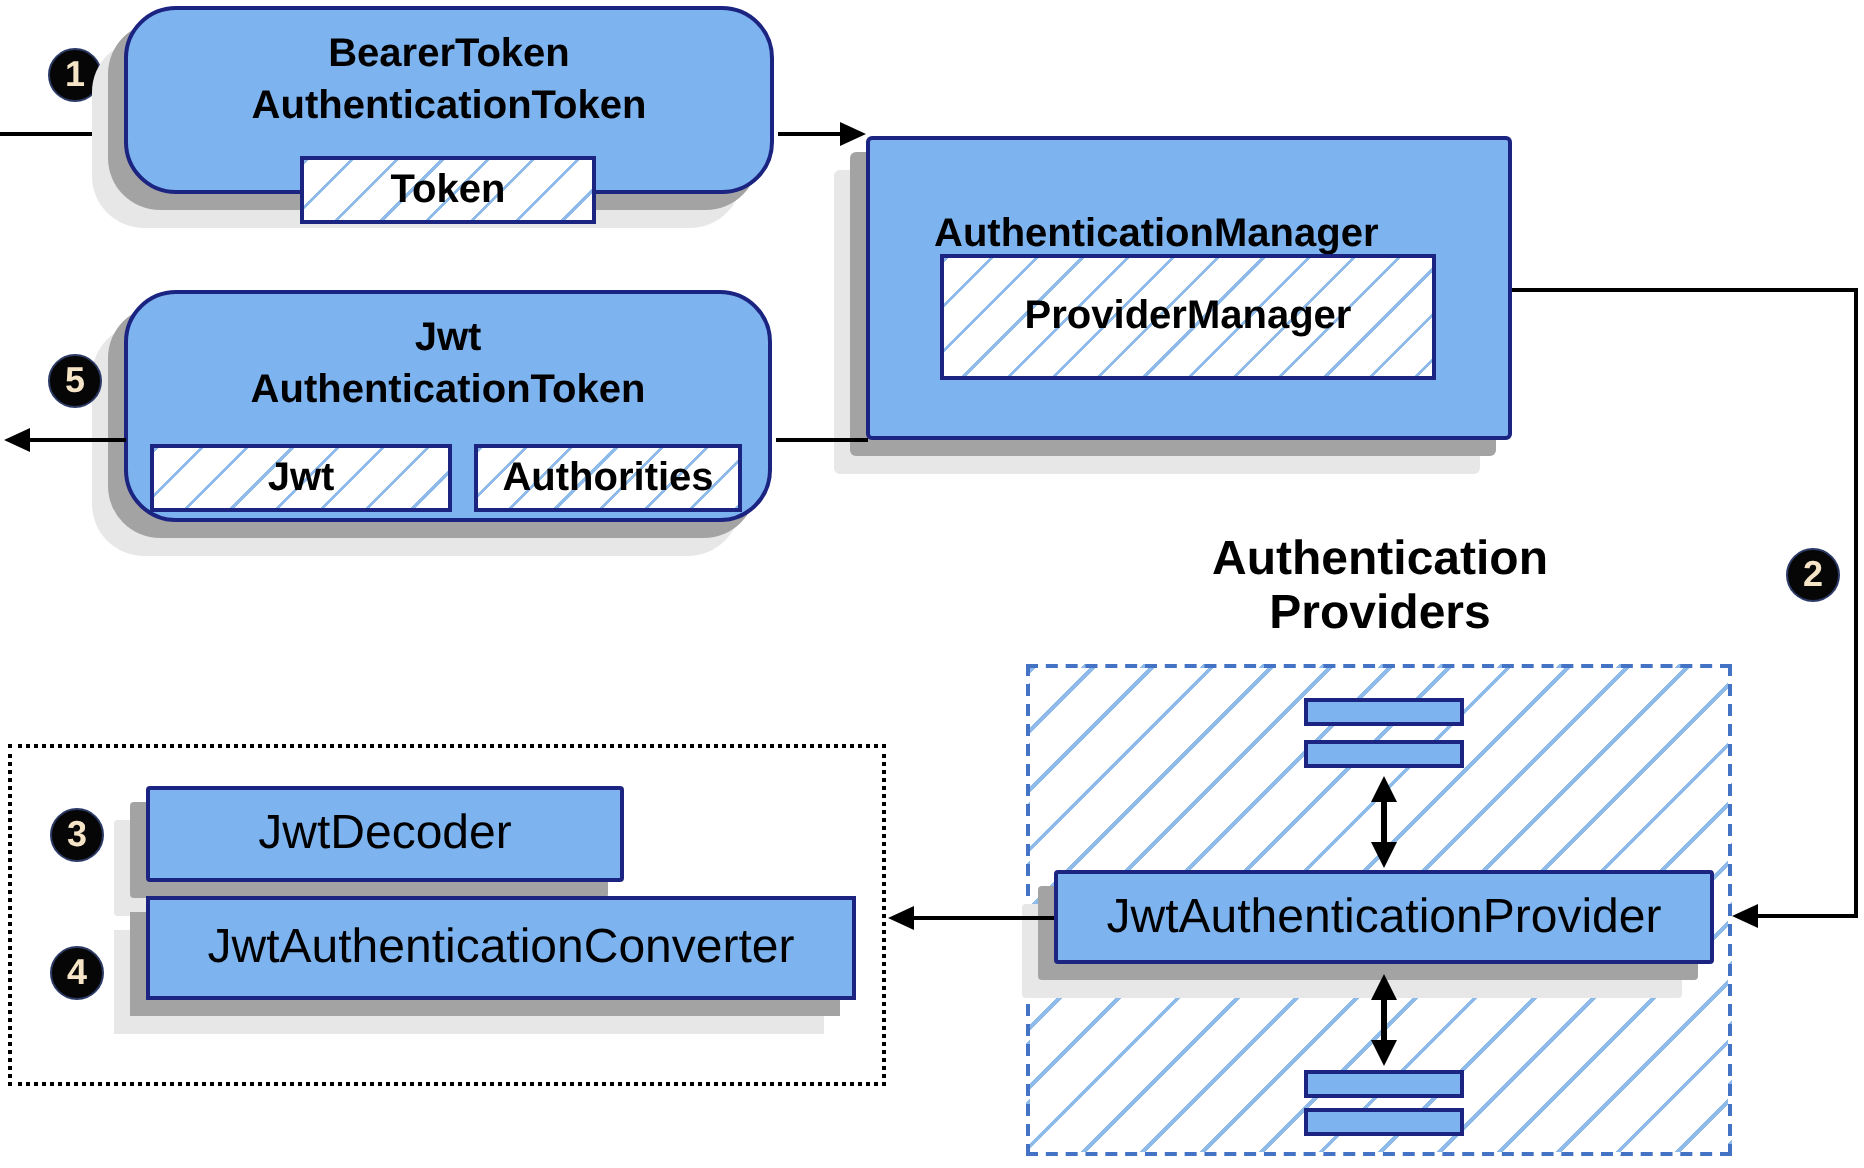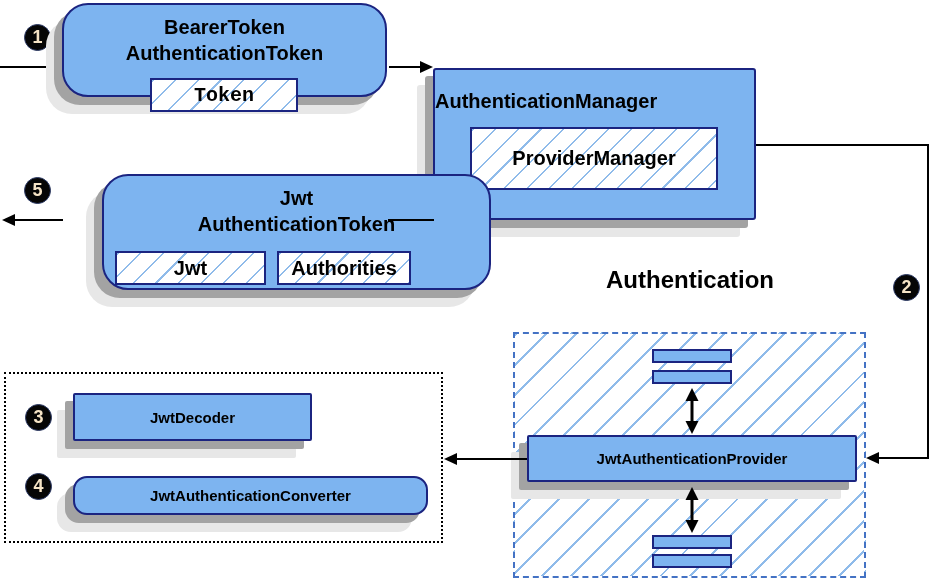--- a/index.html
+++ b/index.html
@@ -32,21 +32,21 @@
   .hatch-sm{
     background-image:repeating-linear-gradient(135deg,
       var(--hatch-line) 0px, var(--hatch-line) 1.5px,
       transparent 1.5px, transparent 16px);
   }
   .hatch-lg{
     background-image:repeating-linear-gradient(135deg,
       var(--hatch-line) 0px, var(--hatch-line) 2px,
       transparent 2px, transparent 21px);
   }
-  .centerlabel{display:flex;align-items:center;justify-content:center;font-weight:bold;font-size:15px;}
+  .centerlabel{display:flex;align-items:center;justify-content:center;font-weight:normal;font-size:24px;}
   .hline{position:absolute;height:2px;background:var(--connector);}
   .vline{position:absolute;width:2px;background:var(--connector);}
   .ah-right{position:absolute;width:0;height:0;border-top:6px solid transparent;border-bottom:6px solid transparent;border-left:13px solid var(--connector);}
   .ah-left{position:absolute;width:0;height:0;border-top:6px solid transparent;border-bottom:6px solid transparent;border-right:13px solid var(--connector);}
   .numcircle{
     position:absolute;width:27px;height:27px;border-radius:50%;
     background:#060606;border:1px solid #2c3a66;box-sizing:border-box;
     color:#f6e4c6;font-weight:bold;font-size:18px;
     display:flex;align-items:center;justify-content:center;
   }
@@ -71,53 +71,54 @@
 <div class="canvas">
 
   <div class="hline" style="left: 0px; top: 66px; width: 62px; position: absolute;"></div>
   <div class="numcircle" style="left: 24px; top: 24px; position: absolute;">1</div>
 
   <div class="box rounded shadow" style="left: 62px; top: 3px; width: 325px; height: 94px; position: absolute;">
     <div class="titleblock">
       <div>BearerToken</div>
       <div>AuthenticationToken</div>
     </div>
-    <div class="fieldbox hatch-sm" style="left: 86px; top: 73px; width: 148px; height: 34px; position: absolute; font-family: Liberation Mono, monospace;">Token</div>
+    <div class="fieldbox hatch-sm" style="left: 86px; top: 73px; width: 148px; height: 34px; position: absolute;">Token</div>
   </div>
 
   <div class="hline" style="left: 389px; top: 66px; width: 33px; position: absolute;"></div>
   <div class="ah-right" style="left: 420px; top: 61px; position: absolute;"></div>
 
   <div class="box shadow" style="left: 433px; top: 68px; width: 323px; height: 152px; border-radius: 3px; position: absolute;">
-    <div class="titleblock" style="padding-top: 18px; position: absolute;">AuthenticationManager</div>
+    <div class="titleblock" style="padding-top: 34px; position: absolute; margin-left: 32px;">AuthenticationManager</div>
     <div class="fieldbox hatch-sm" style="left: 35px; top: 57px; width: 248px; height: 63px; position: absolute;">ProviderManager</div>
   </div>
 
   <div class="hline" style="left: 756px; top: 144px; width: 173px; position: absolute;"></div>
   <div class="vline" style="left: 927px; top: 144px; height: 315px; position: absolute;"></div>
   <div class="hline" style="left: 879px; top: 457px; width: 50px; position: absolute;"></div>
   <div class="ah-left" style="left: 866px; top: 452px; position: absolute;"></div>
   <div class="numcircle" style="left: 893px; top: 274px; position: absolute;">2</div>
 
-  <div class="box rounded shadow" style="left: 62px; top: 174px; width: 389px; height: 116px; position: absolute; margin-left: 40px;">
+  <div class="box rounded shadow" style="left: 62px; top: 145px; width: 324px; height: 116px; position: absolute;">
     <div class="titleblock">
       <div>Jwt</div>
       <div>AuthenticationToken</div>
     </div>
     <div class="fieldbox hatch-sm" style="left: 11px; top: 75px; width: 151px; height: 34px; position: absolute;">Jwt</div>
     <div class="fieldbox hatch-sm" style="left: 173px; top: 75px; width: 134px; height: 34px; position: absolute;">Authorities</div>
   </div>
 
   <div class="hline" style="left: 388px; top: 219px; width: 46px; position: absolute;"></div>
   <div class="hline" style="left: 13px; top: 219px; width: 50px; position: absolute;"></div>
   <div class="ah-left" style="left: 2px; top: 214px; position: absolute;"></div>
   <div class="numcircle" style="left: 24px; top: 177px; position: absolute;">5</div>
 
   <div class="grouplabel" style="left: 560px; top: 266px; width: 260px; position: absolute;">
     <div>Authentication</div>
+    <div>Providers</div>
   </div>
 
   <div class="groupbox-blue hatch-lg" style="left: 513px; top: 332px; width: 353px; height: 246px; position: absolute;"></div>
 
   <div class="stackbar" style="left: 652px; top: 349px; position: absolute;"></div>
   <div class="stackbar" style="left: 652px; top: 370px; position: absolute;"></div>
 
   <svg class="biarrow" style="left: 682px; top: 388px; position: absolute;" width="20" height="46">
     <line x1="10" y1="8" x2="10" y2="38" stroke="#000" stroke-width="3"></line>
     <polygon points="10,0 3.5,13 16.5,13" fill="#000"></polygon>
@@ -137,15 +138,15 @@
 
   <div class="hline" style="left: 456px; top: 458px; width: 71px; position: absolute;"></div>
   <div class="ah-left" style="left: 444px; top: 453px; position: absolute;"></div>
 
   <div class="groupbox-black" style="left: 4px; top: 372px; width: 439px; height: 171px; position: absolute;"></div>
 
   <div class="numcircle" style="left: 25px; top: 404px; position: absolute;">3</div>
   <div class="box shadow centerlabel" style="left: 73px; top: 393px; width: 239px; height: 48px; border-radius: 2px; position: absolute;">JwtDecoder</div>
 
   <div class="numcircle" style="left: 25px; top: 473px; position: absolute;">4</div>
-  <div class="box shadow centerlabel" style="left: 73px; top: 476px; width: 355px; height: 39px; border-radius: 14px; position: absolute;">JwtAuthenticationConverter</div>
+  <div class="box shadow centerlabel" style="left: 73px; top: 448px; width: 355px; height: 52px; border-radius: 0; position: absolute;">JwtAuthenticationConverter</div>
 
 </div>
 
 </body></html>

